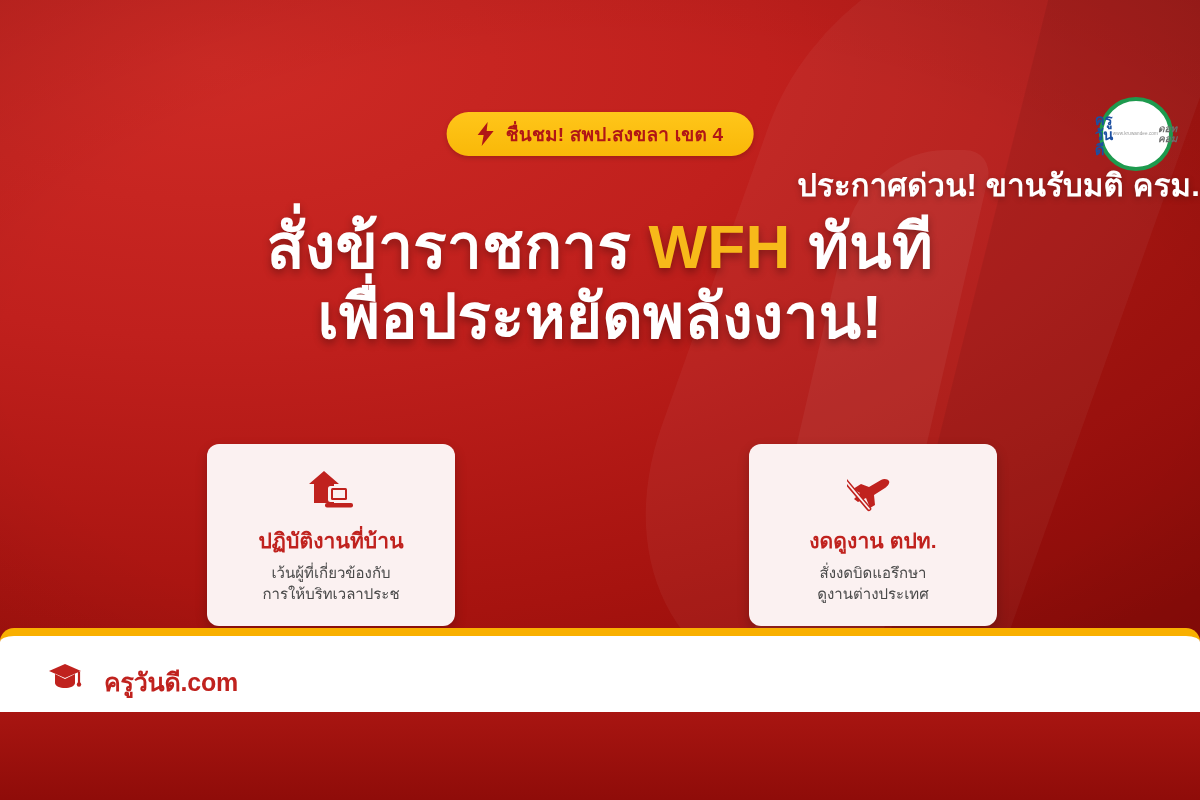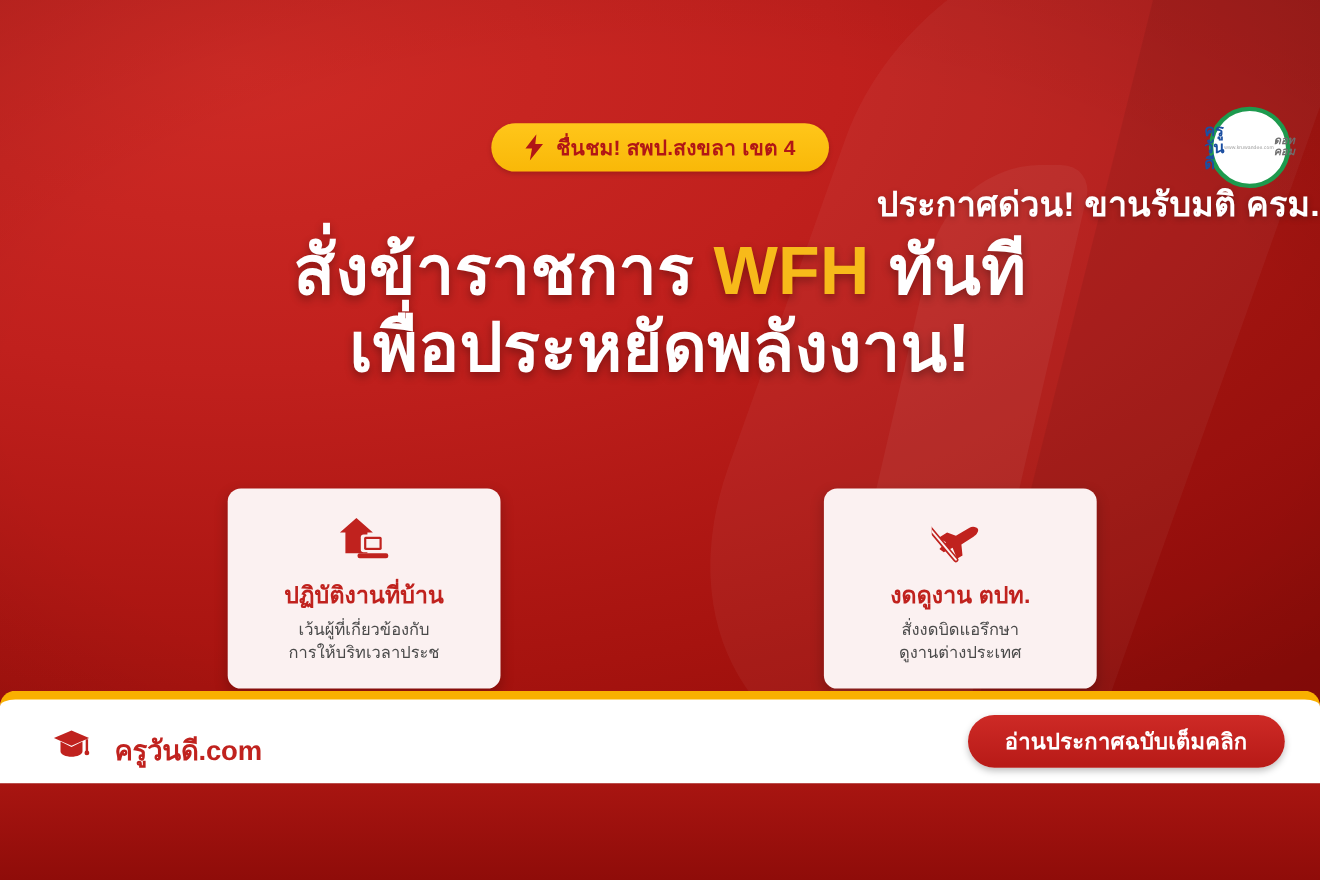--- a/index.html
+++ b/index.html
@@ -228,18 +228,17 @@
       <span>
         <svg width="34" height="27" viewBox="0 0 34 27" aria-hidden="true">
           <path d="M17 2 L33 9 L17 16 L1 9 Z" fill="#C0221E"></path>
           <path d="M7 12 V21 C7 24 12 26 17 26 C22 26 27 24 27 21 V12 L17 17 Z" fill="#C0221E"></path>
           <path d="M31 10 V21" stroke="#C0221E" stroke-width="2.2" fill="none"></path>
           <circle cx="31" cy="22.5" r="2.2" fill="#C0221E"></circle>
         </svg>
       </span>
       <span class="footer-brand-text">ครูวันดี.com</span>
     </div>
-    <button class="cta-button">อ่านประกาศฉบับเต็มคลิก</button>
   </div>
 
   <div class="footer-base"></div>
 
 </div>
 
 </body></html>

